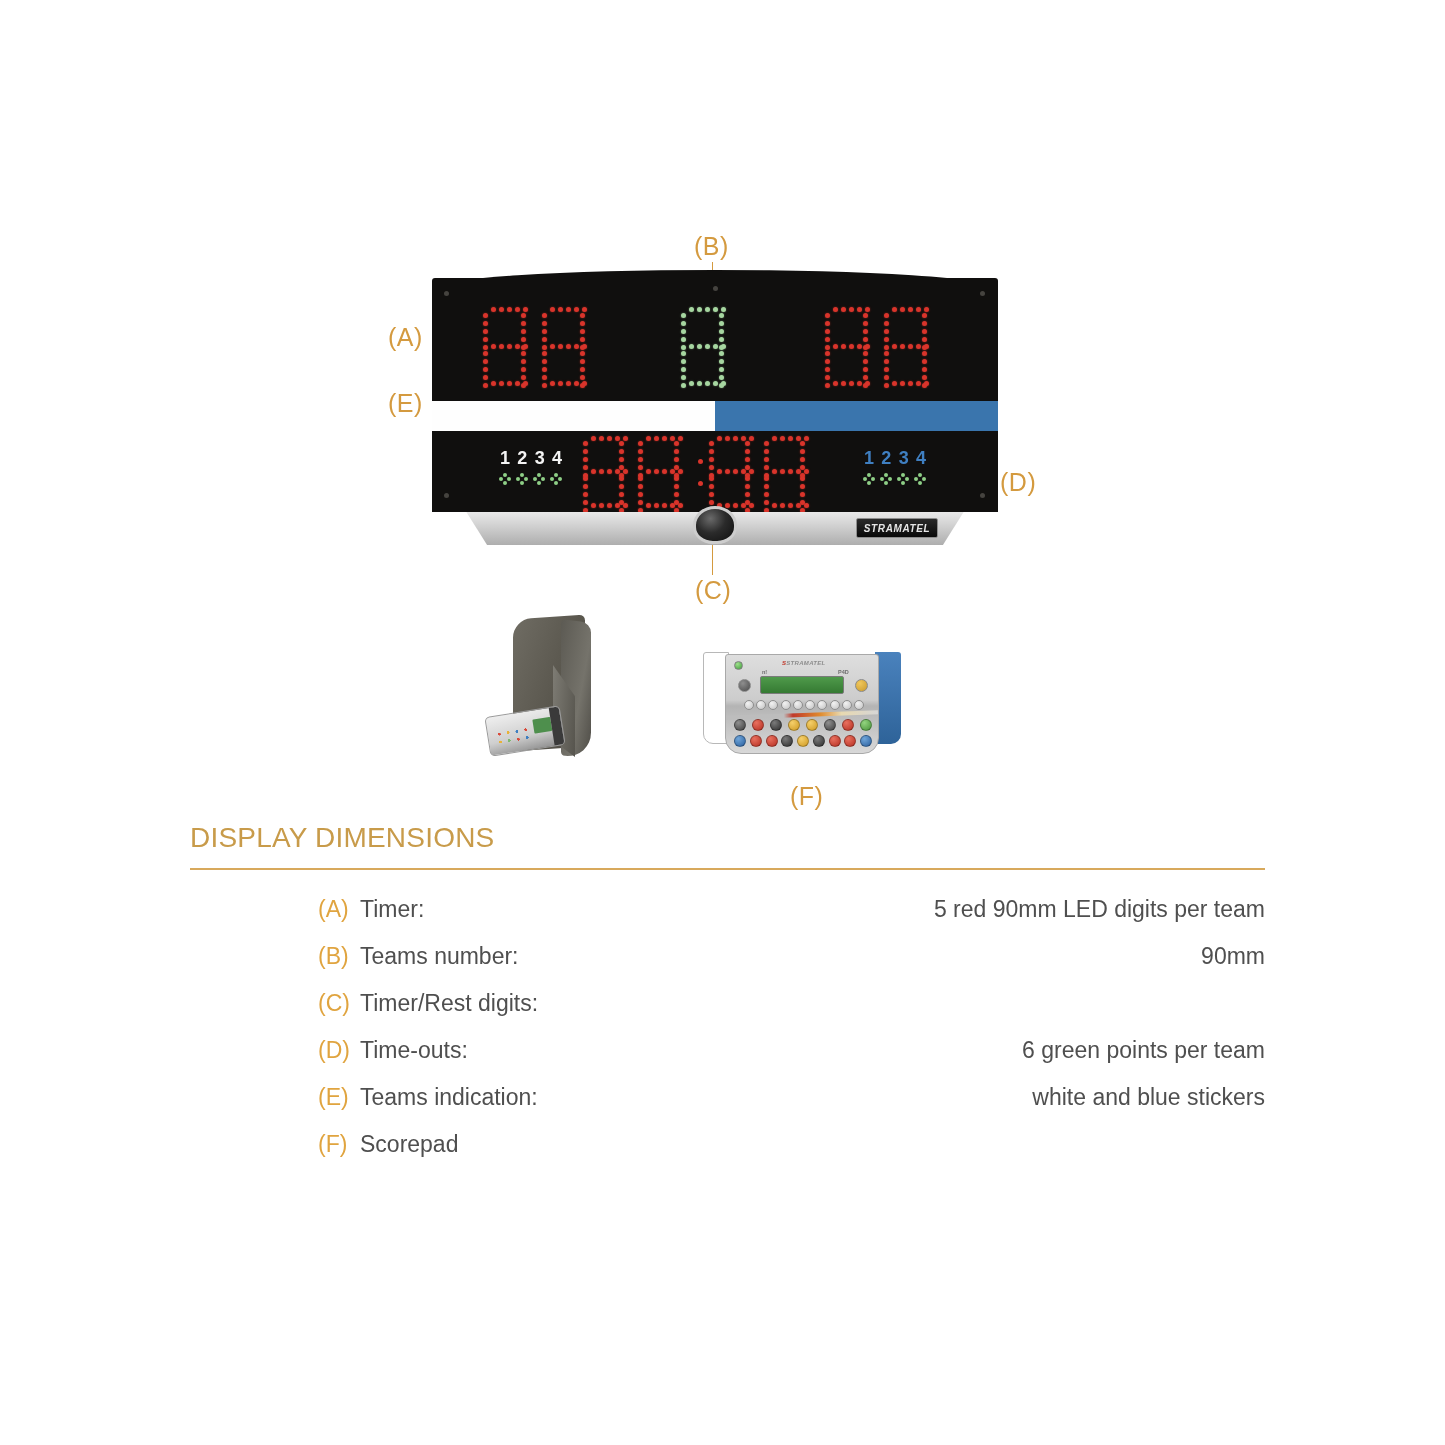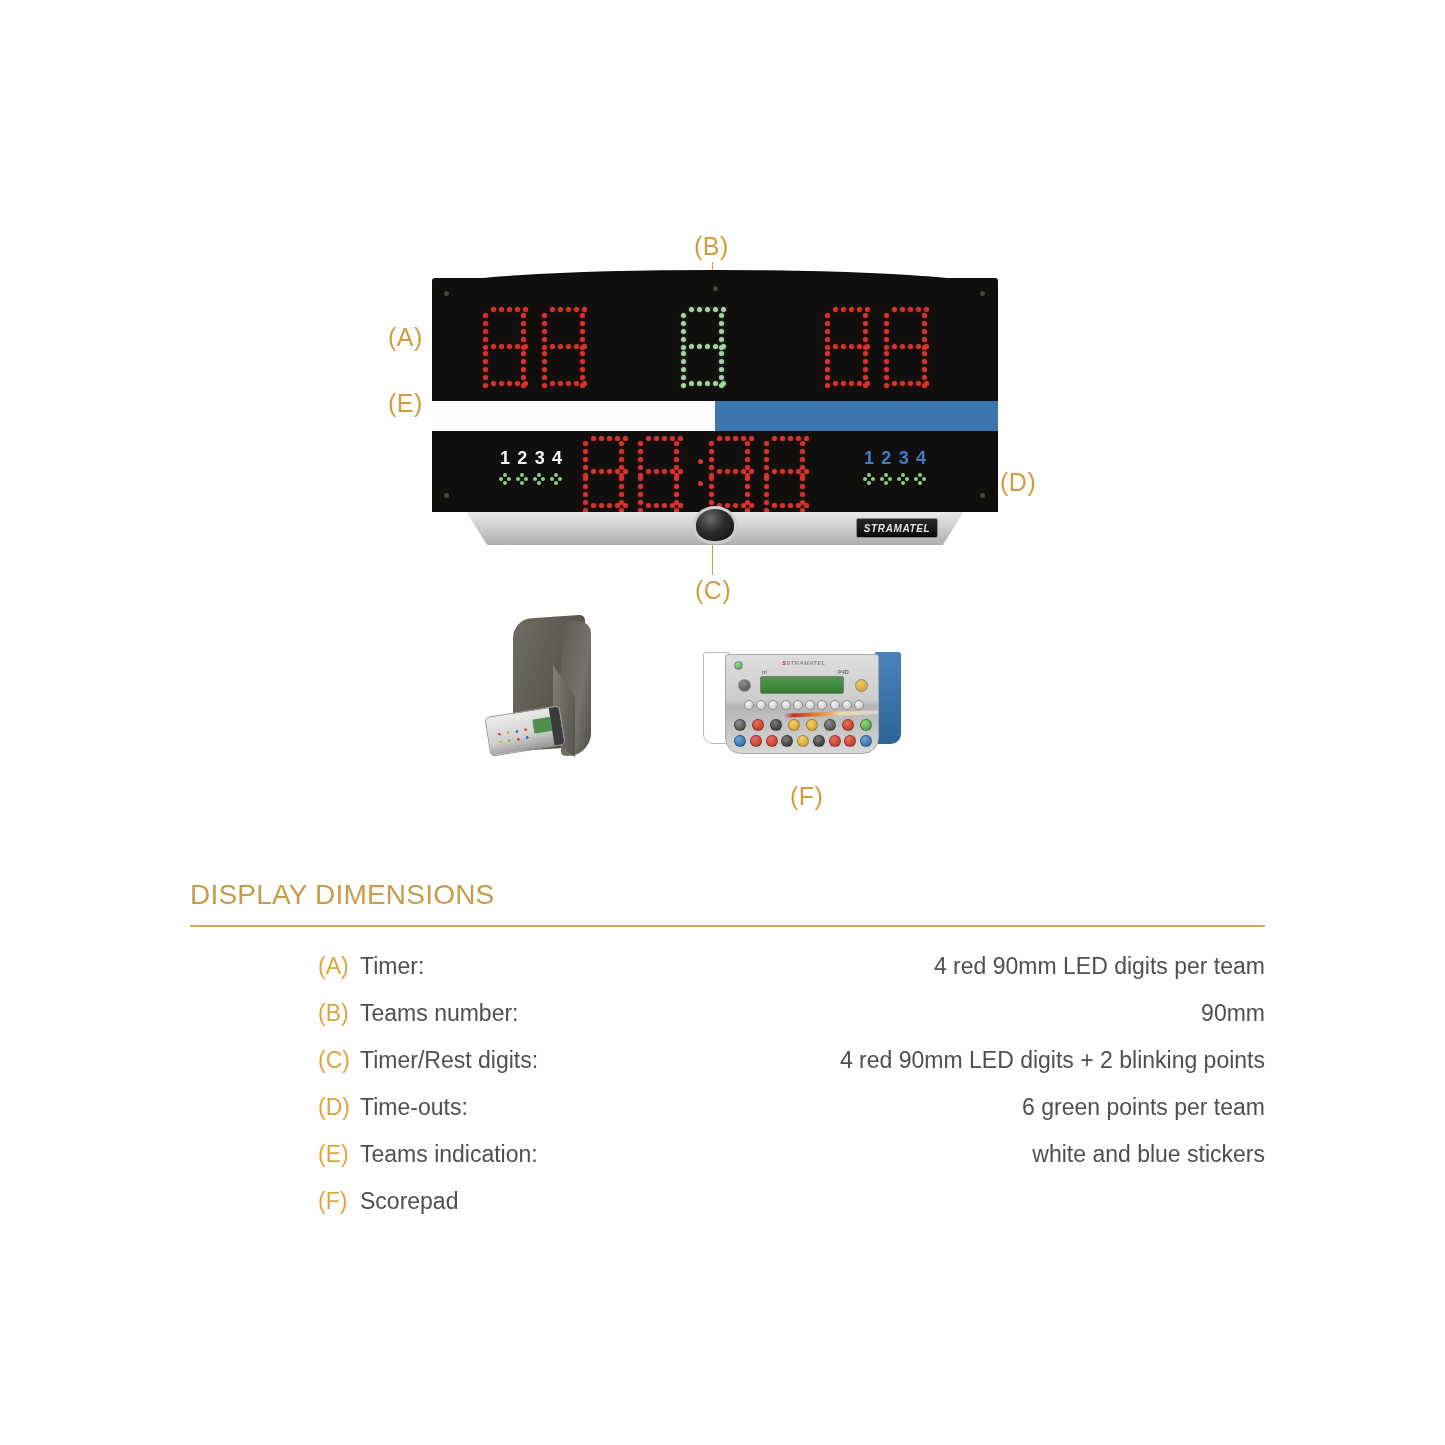--- a/index.html
+++ b/index.html
@@ -410,21 +410,21 @@
   .k-gray  { background: radial-gradient(circle at 34% 28%, #8f8f8f, #3d3d3d); }
   .k-red   { background: radial-gradient(circle at 34% 28%, #e8705f, #b62f22); }
   .k-dark  { background: radial-gradient(circle at 34% 28%, #7a7a7a, #2e2e2e); }
   .k-amber { background: radial-gradient(circle at 34% 28%, #f5cf6a, #cf9a22); }
   .k-green { background: radial-gradient(circle at 34% 28%, #93d47f, #49933a); }
   .k-blue  { background: radial-gradient(circle at 34% 28%, #6fa5d9, #2a5f9e); }
 
   
   #dimensions-section {
     position: absolute;
-    left: 190px; top: 879px;
+    left: 190px; top: 822px;
     width: 1075px;
   }
   #dimensions-heading {
     color: #c89b4a;
     font-size: 28px;
     letter-spacing: 0.2px;
     font-family: "Liberation Sans", sans-serif;
     margin: 0 0 14px 0;
     font-weight: normal;
   }
@@ -1104,31 +1104,30 @@
   </div>
 </div>
 
 <div id="dimensions-section">
   <h2 id="dimensions-heading">DISPLAY DIMENSIONS</h2>
   <div id="dimensions-rule"></div>
   <div id="spec-list">
       <div class="spec-row">
         <div class="spec-tag">(A)</div>
         <div class="spec-label">Timer:</div>
-        <div class="spec-value">4 red 90mm LED digits per team</div>
+        <div class="spec-value">5 red 90mm LED digits per team</div>
       </div>
       <div class="spec-row">
         <div class="spec-tag">(B)</div>
         <div class="spec-label">Teams number:</div>
         <div class="spec-value">90mm</div>
       </div>
       <div class="spec-row">
         <div class="spec-tag">(C)</div>
         <div class="spec-label">Timer/Rest digits:</div>
-        <div class="spec-value">4 red 90mm LED digits + 2 blinking points</div>
       </div>
       <div class="spec-row">
         <div class="spec-tag">(D)</div>
         <div class="spec-label">Time-outs:</div>
         <div class="spec-value">6 green points per team</div>
       </div>
       <div class="spec-row">
         <div class="spec-tag">(E)</div>
         <div class="spec-label">Teams indication:</div>
         <div class="spec-value">white and blue stickers</div>

